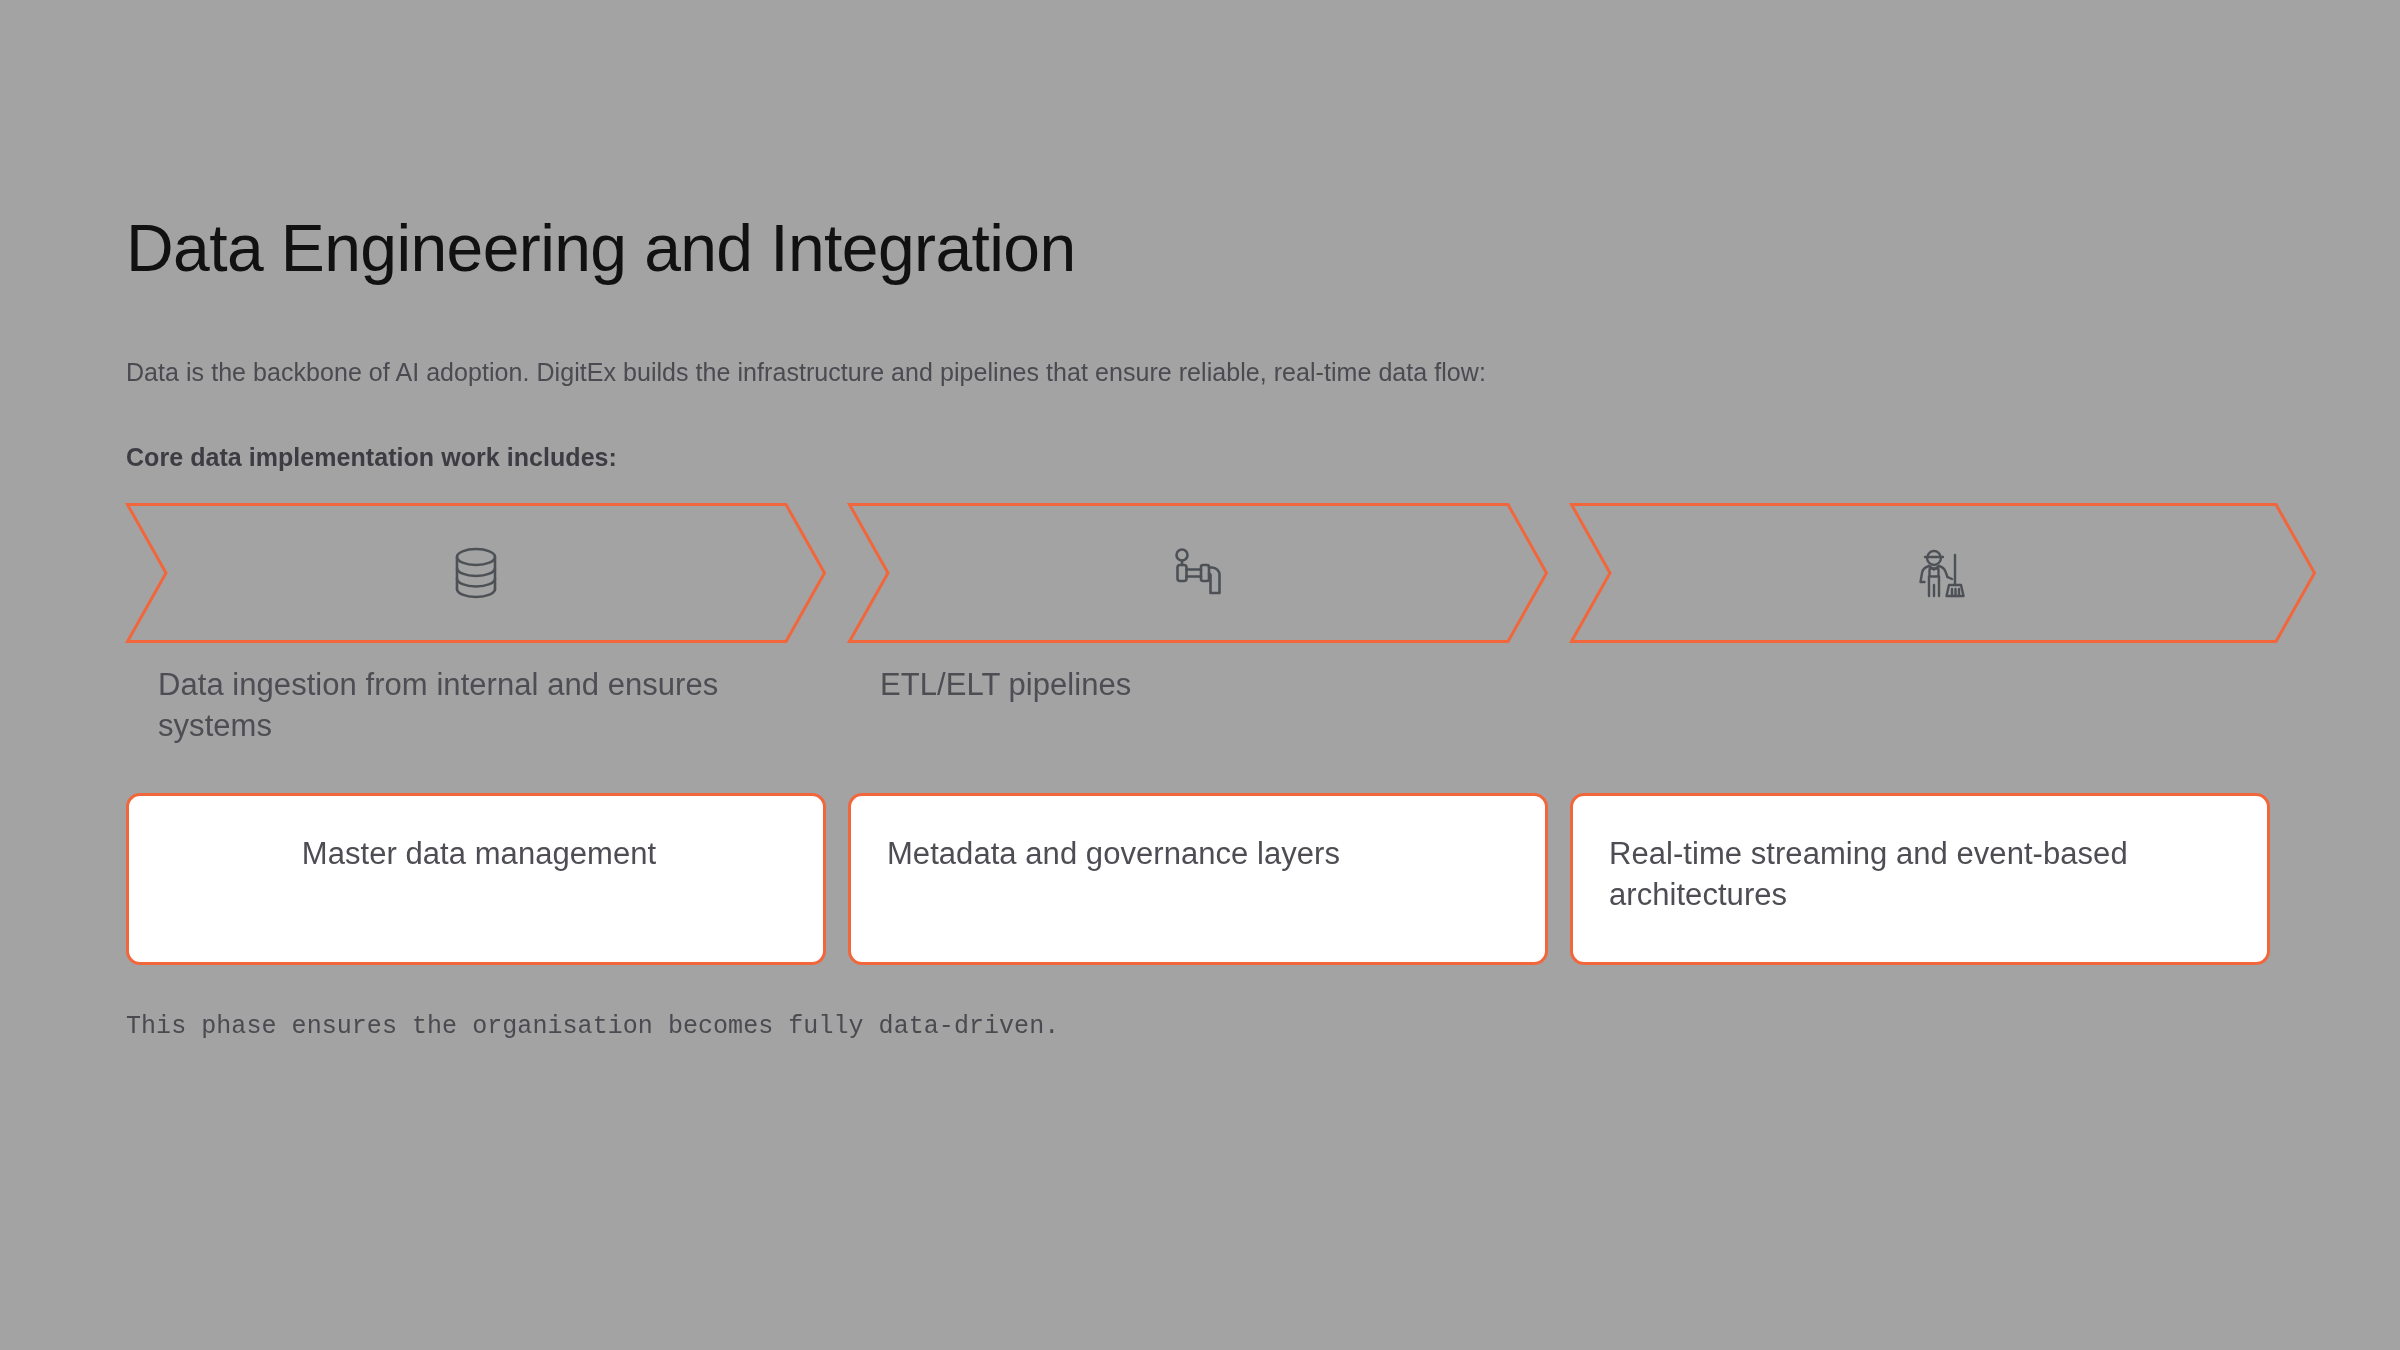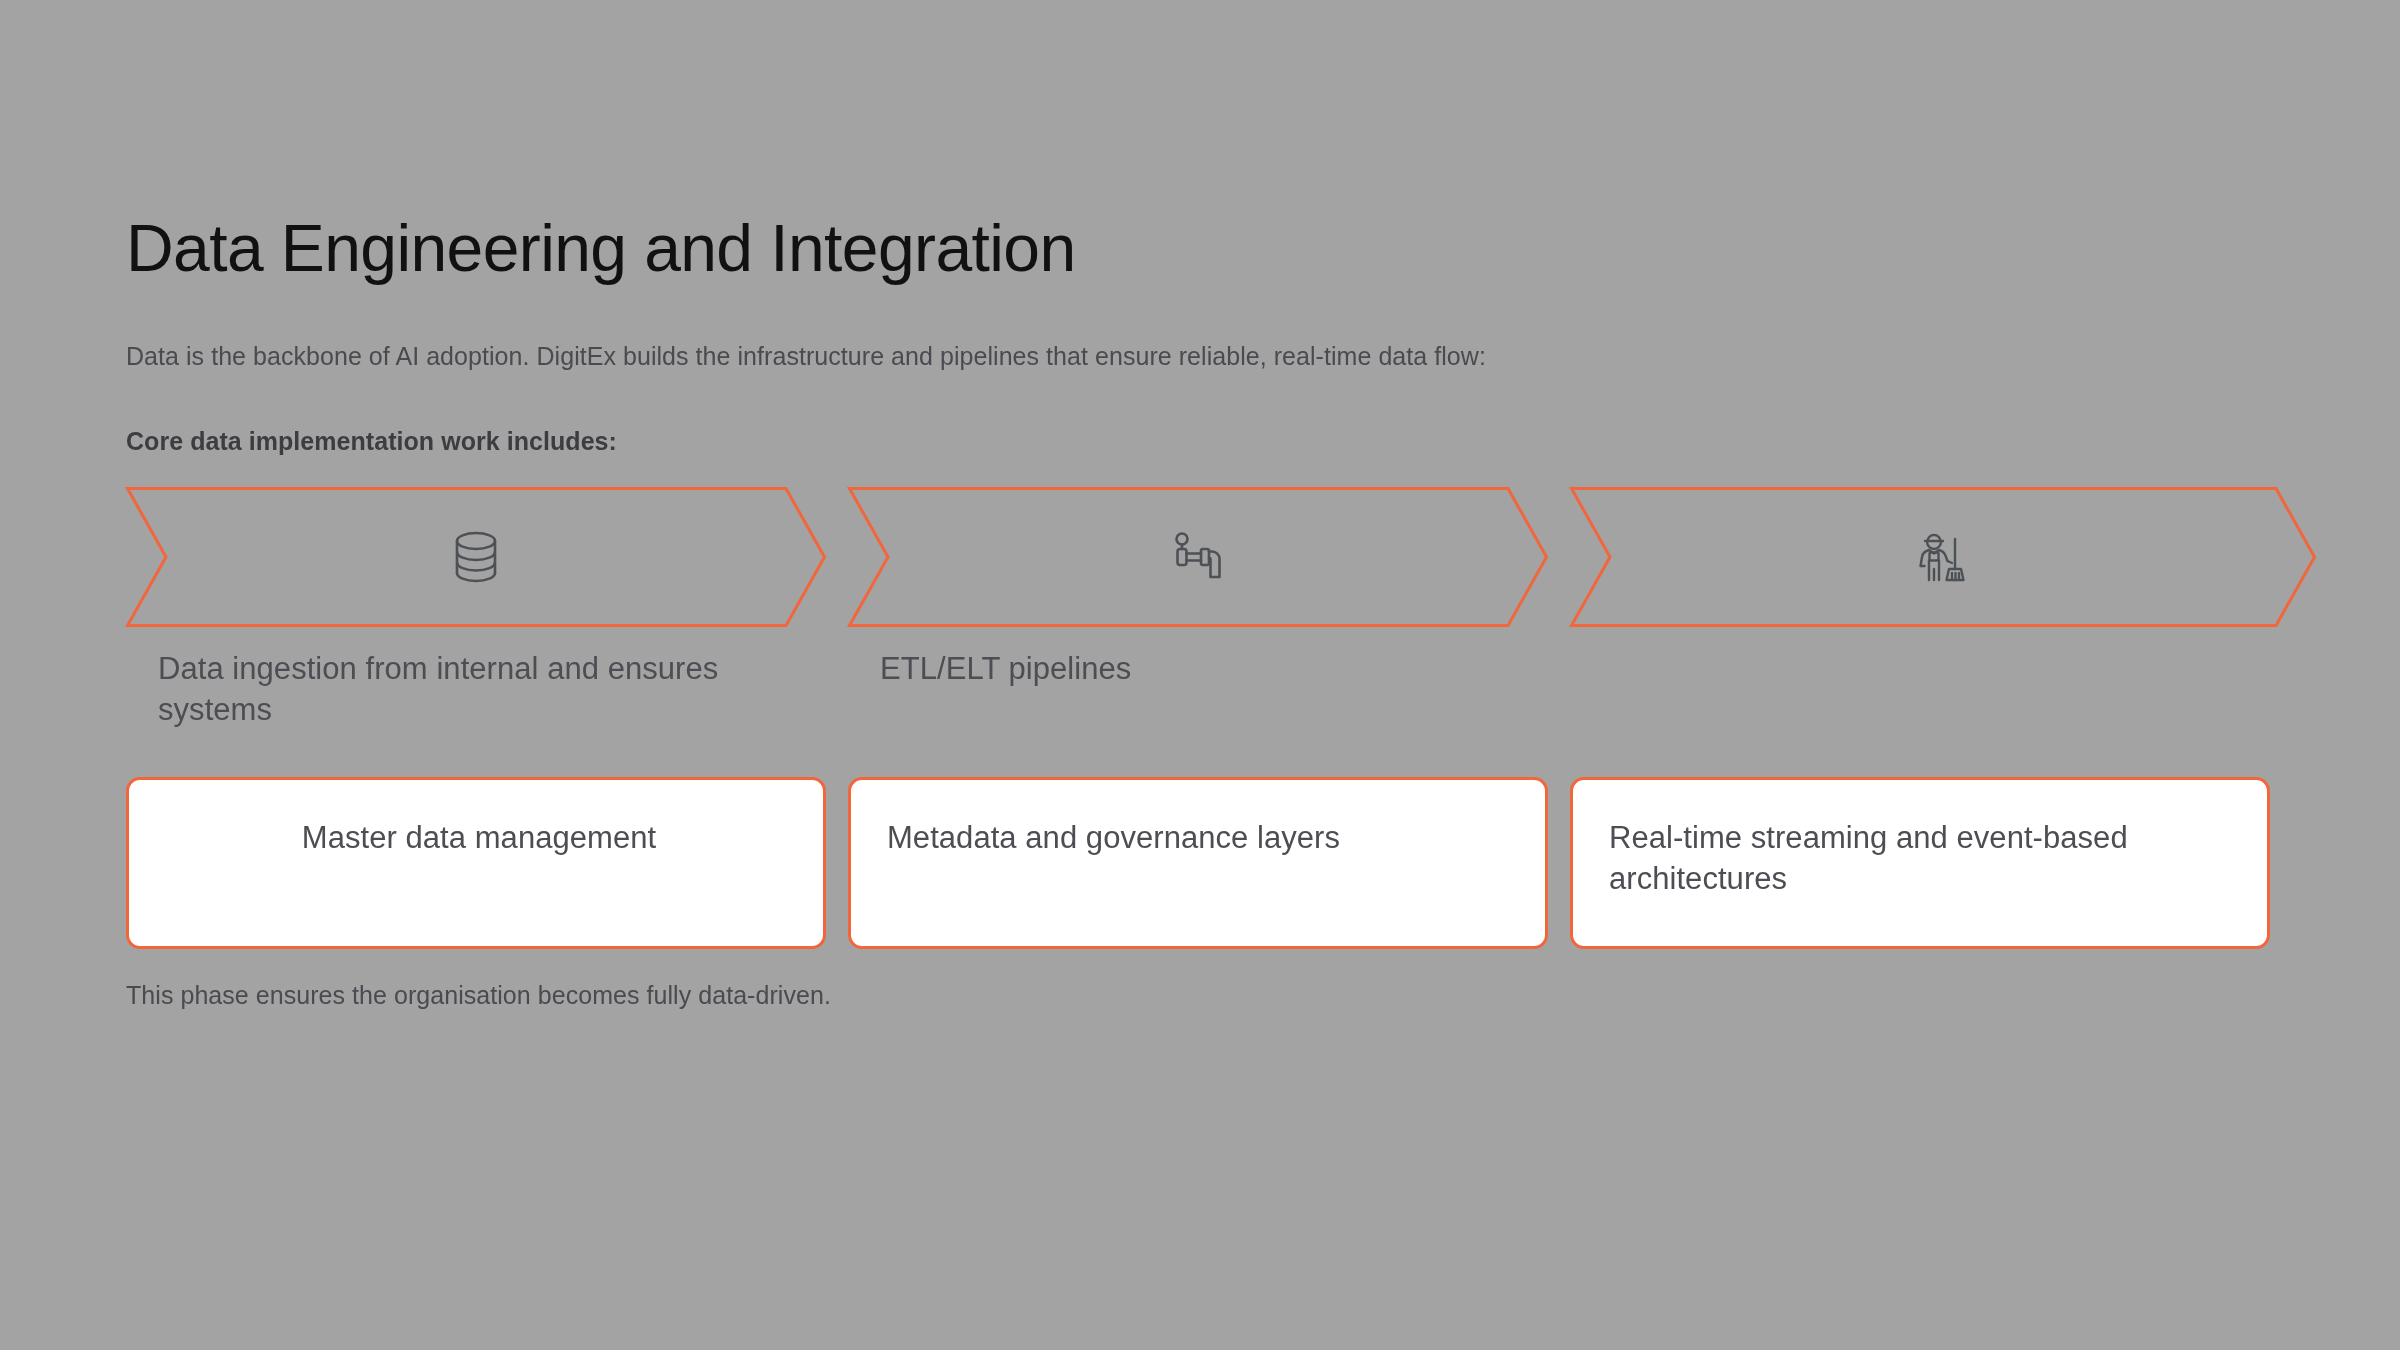--- a/index.html
+++ b/index.html
@@ -32,21 +32,21 @@
     font-size: 66px;
     line-height: 1.12;
     font-weight: 400;
     letter-spacing: -0.6px;
     color: #111111;
     white-space: nowrap;
   }
 
   
   .intro {
-    margin-top: 52px;
+    margin-top: 68px;
     font-size: 25px;
     line-height: 1.45;
     color: #4a4a50;
     letter-spacing: 0.05px;
   }
 
   
   .subhead {
     margin-top: 50px;
     font-size: 25px;
@@ -117,25 +117,26 @@
   }
   .card-label {
     font-size: 31px;
     line-height: 1.32;
     color: #4d4d53;
     letter-spacing: 0.05px;
   }
 
   
   .outro {
-    margin-top: 28px;
+    margin-top: 44px;
     font-size: 25px;
     line-height: 1.45;
     color: #4a4a50;
     letter-spacing: 0.05px;
+    font-family: Liberation Mono, monospace;
   }
 </style>
 </head>
 <body>
 
 <div class="page">
   <div class="content">
 
     <h1 class="page-title">Data Engineering and Integration</h1>
 

